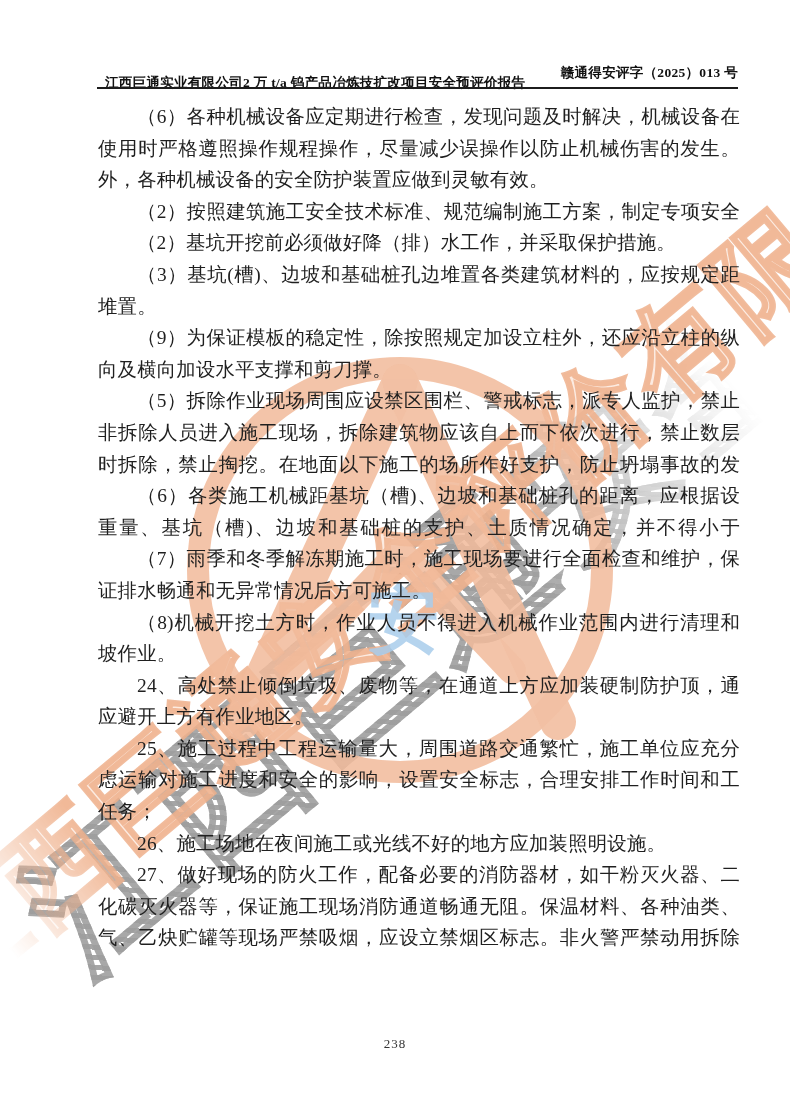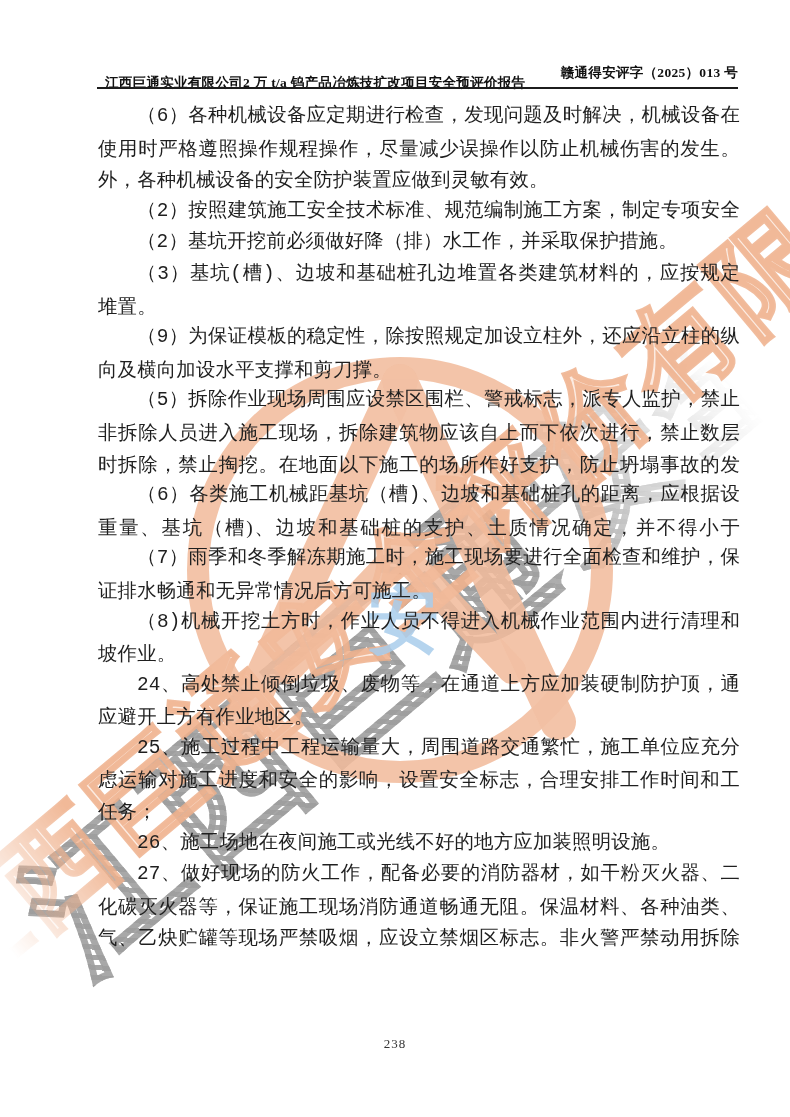--- a/index.html
+++ b/index.html
@@ -74,21 +74,21 @@
   
   .body-text{
     position:absolute;left:98px;top:101px;width:642px;
     font-size:19.4px;
   }
   .line{
     height:31.6px;line-height:31.6px;
     overflow:hidden;
     letter-spacing:.2px;
   }
-  .line.ind{padding-left:39px;font-family:Liberation Mono, monospace;}
+  .line.ind{padding-left:39px;}
   .line.full{
     text-align:justify;
     text-align-last:justify;
     text-justify:inter-character;
   }
   
   .footer-num{
     position:absolute;left:0;top:1036px;width:790px;
     text-align:center;font-size:13px;color:#333;letter-spacing:1px;
   }

